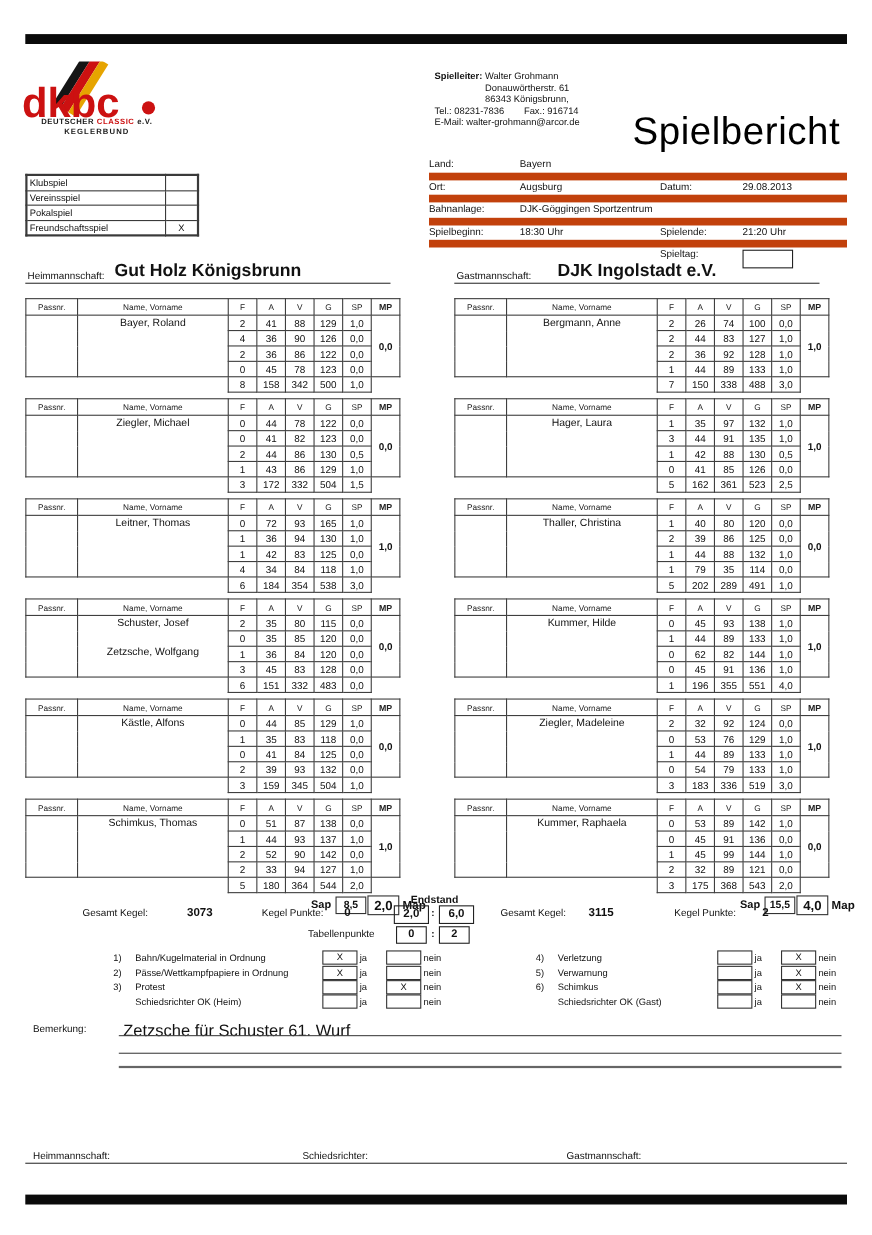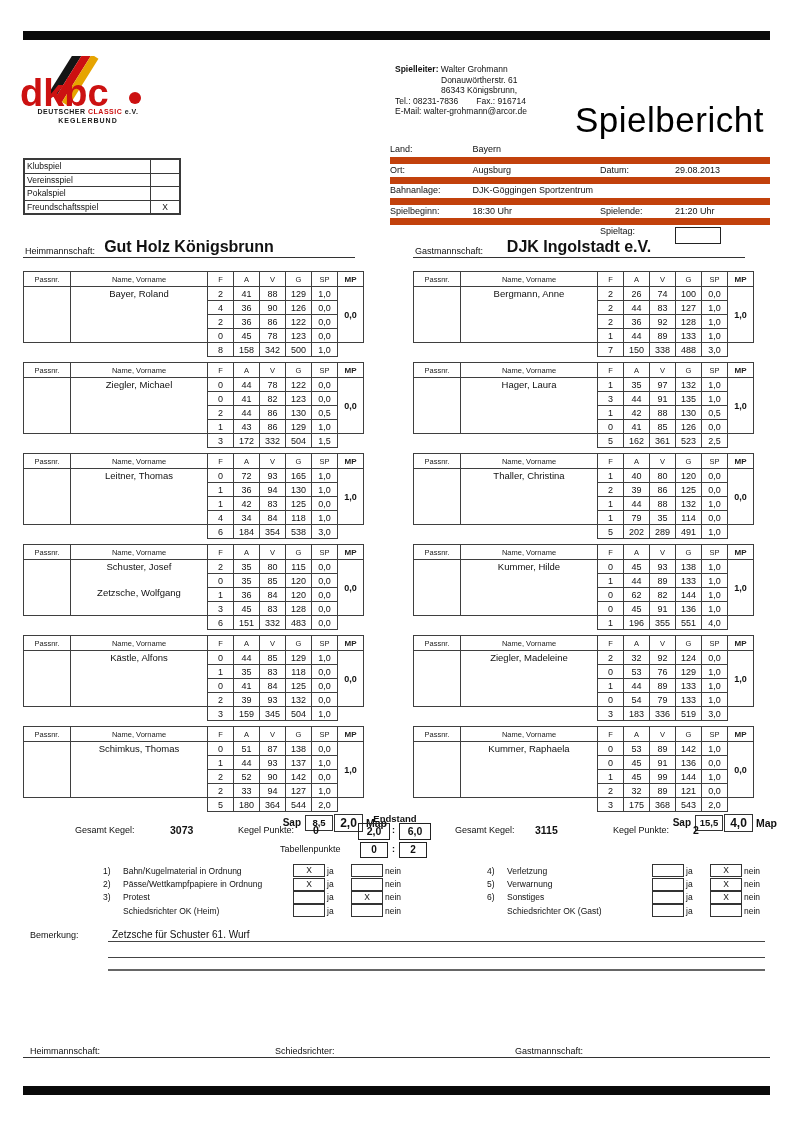--- a/index.html
+++ b/index.html
@@ -83,21 +83,21 @@
   .ck-num{width:20px;}
   .ck-lab{width:170px;}
   .ck-col-right .ck-lab{width:145px;}
   .ck-box{width:30px;height:11px;border:1px solid #333;text-align:center;line-height:11px;font-size:8.5px;}
   .ck-ja{width:24px;padding-left:2px;}
   .ck-nein{padding-left:2px;}
 
   
   .bemerkung{position:absolute;left:0;top:927px;width:793px;font-size:9px;}
   .bm-label{position:absolute;left:30px;top:3px;}
-  .bm-text{position:absolute;left:112px;top:2px;font-size:10px;}
+  .bm-text{position:absolute;left:112px;top:2px;font-size:15px;}
   .bm-line{position:absolute;left:108px;width:657px;border-top:1px solid #444;}
   .bm-l1{top:14px;} .bm-l2{top:30px;}
   .bm-l3{top:42px;border-top:2px solid #666;}
 
   
   .signatures{position:absolute;left:23px;top:1042px;width:747px;height:15px;border-bottom:1.2px solid #333;font-size:9px;}
   .signatures span{position:absolute;bottom:1px;}
   .sig-home{left:7px;} .sig-ref{left:252px;} .sig-guest{left:492px;}
 </style>
 </head>
@@ -999,21 +999,21 @@
       <div class="ck-row">
         <span class="ck-num">5)</span>
         <span class="ck-lab">Verwarnung</span>
         <span class="ck-box"></span>
         <span class="ck-ja">ja</span>
         <span class="ck-box">X</span>
         <span class="ck-nein">nein</span>
       </div>
       <div class="ck-row">
         <span class="ck-num">6)</span>
-        <span class="ck-lab">Sonstiges</span>
+        <span class="ck-lab">Schimkus</span>
         <span class="ck-box"></span>
         <span class="ck-ja">ja</span>
         <span class="ck-box">X</span>
         <span class="ck-nein">nein</span>
       </div>
       <div class="ck-row">
         <span class="ck-num"></span>
         <span class="ck-lab">Schiedsrichter OK (Gast)</span>
         <span class="ck-box"></span>
         <span class="ck-ja">ja</span>

